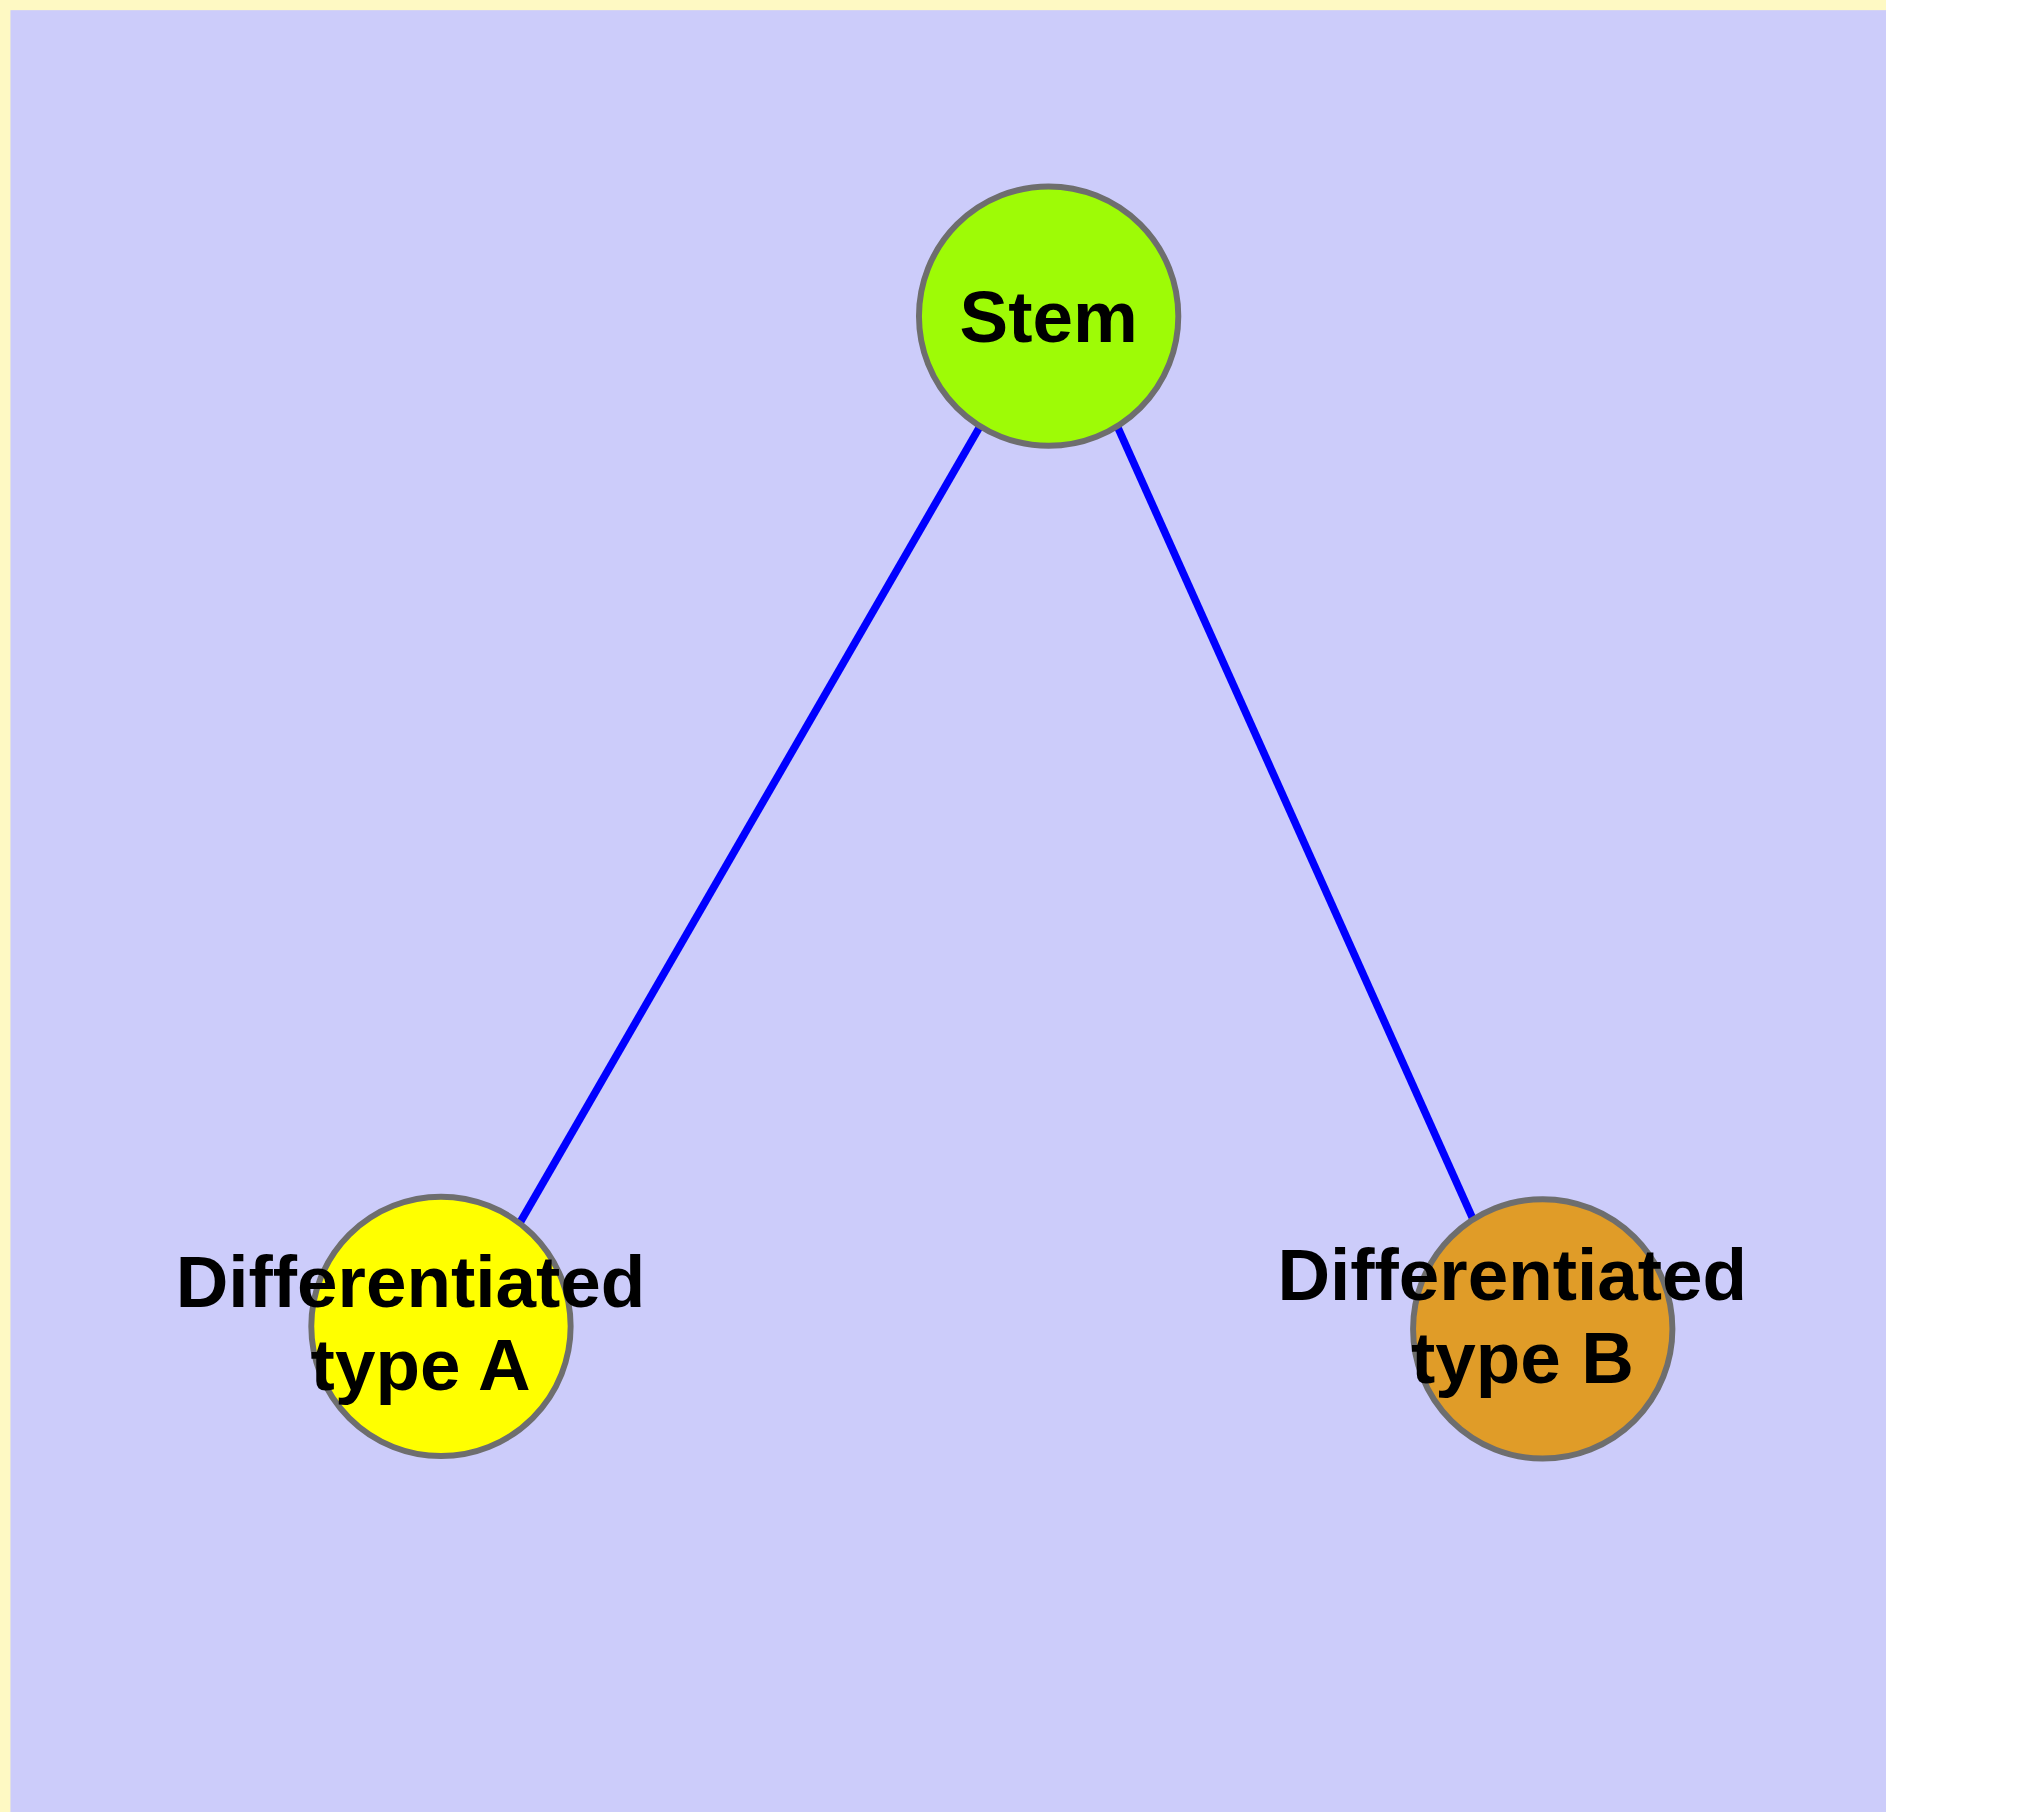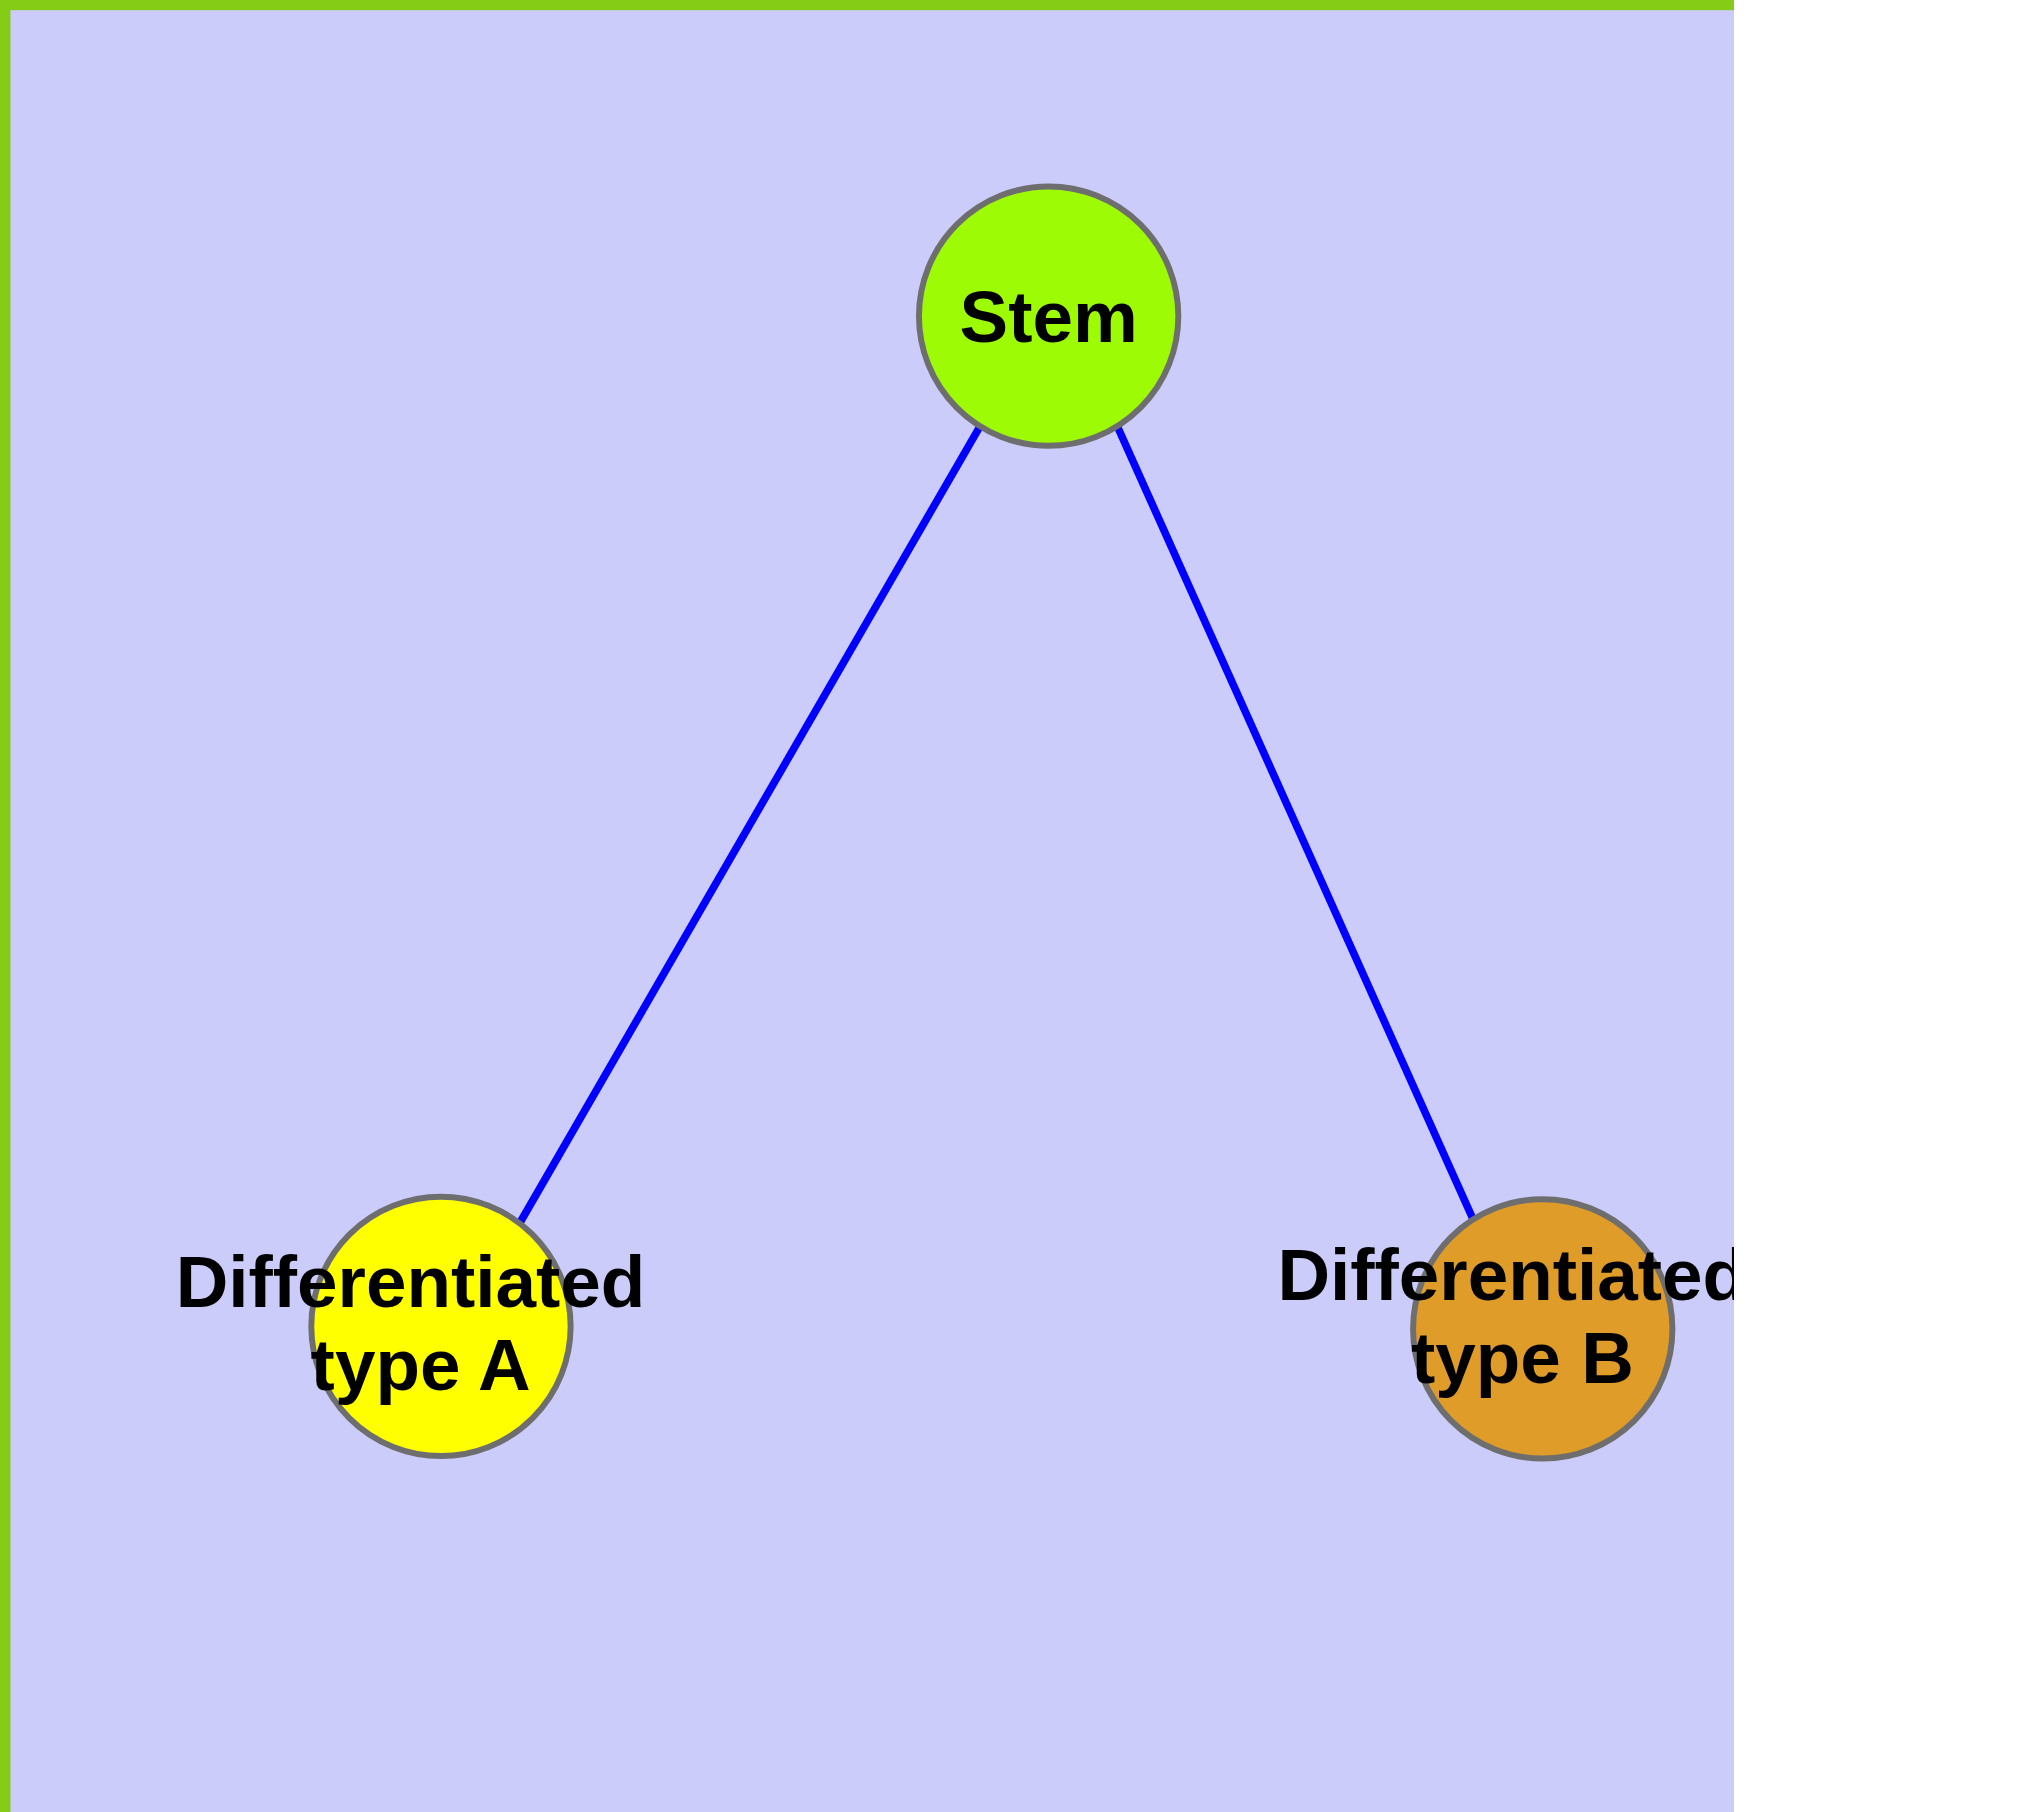--- a/index.html
+++ b/index.html
@@ -29,21 +29,21 @@
     font-weight: bold;
     fill: #000000;
     paint-order: normal;
   }
   .node-circle { }
   .graph-edge { }
 </style>
 </head>
 <body>
 
-<div id="canvas-root" style="width: 1734px; height: 1812px; background: #84cc16;">
+<div id="canvas-root" style="width: 1886px; height: 1812px; background: #fef9c3;">
 
   <svg id="graph-svg" viewBox="0 0 2384 2138" xmlns="http://www.w3.org/2000/svg" style="width: 2021px; height: 1812px;">
 
     <rect id="bg-plate" y="12" width="2372" height="2126" fill="#ccccfa" x="12"></rect>
 
     <g id="edges-layer">
       <line class="graph-edge" x1="1156" y1="503" x2="613" y2="1443" stroke="#0000ff" stroke-width="9" stroke-linecap="butt"></line>
       <line class="graph-edge" x1="1318" y1="503" x2="1742" y2="1448" stroke="#0000ff" stroke-width="9" stroke-linecap="butt"></line>
     </g>
 

